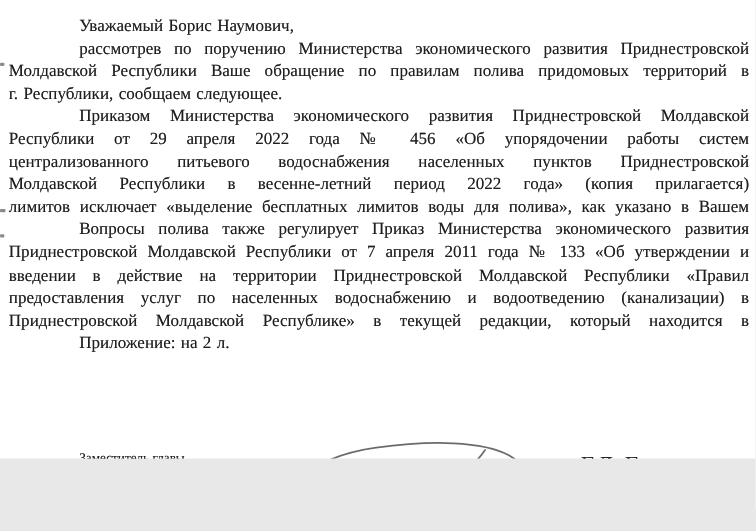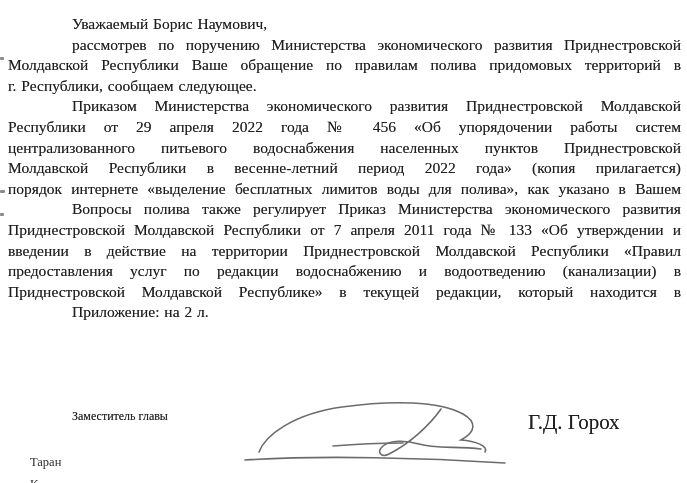--- a/index.html
+++ b/index.html
@@ -1,18 +1,18 @@
 <!DOCTYPE html>
 <html><head>
 <meta charset="utf-8">
 <style>
   html,body { margin:0; padding:0; background:#e8e8e8; }
   .page {
     position:relative;
-    width:687px; height:483px;
+    width:687px; height:417px;
     background:#ffffff;
     overflow:hidden;
     font-family:"Liberation Serif", serif;
     color:#1f1f1f;
   }
   .body-text {
     position:absolute;
     left:8px; top:14px; width:673px;
   }
   .ln {
@@ -63,25 +63,25 @@
 
   <div class="body-text">
     <div class="ln indent last">Уважаемый Борис Наумович,</div>
     <div class="ln indent">рассмотрев по поручению Министерства экономического развития Приднестровской</div>
     <div class="ln">Молдавской Республики Ваше обращение по правилам полива придомовых территорий в</div>
     <div class="ln last">г. Республики, сообщаем следующее.</div>
     <div class="ln indent">Приказом Министерства экономического развития Приднестровской Молдавской</div>
     <div class="ln">Республики от 29 апреля 2022 года № 456 «Об упорядочении работы систем</div>
     <div class="ln">централизованного питьевого водоснабжения населенных пунктов Приднестровской</div>
     <div class="ln">Молдавской Республики в весенне-летний период 2022 года» (копия прилагается)</div>
-    <div class="ln">порядок интернете «выделение бесплатных лимитов воды для полива», как указано в Вашем</div>
+    <div class="ln">лимитов исключает «выделение бесплатных лимитов воды для полива», как указано в Вашем</div>
     <div class="ln indent">Вопросы полива также регулирует Приказ Министерства экономического развития</div>
     <div class="ln">Приднестровской Молдавской Республики от 7 апреля 2011 года № 133 «Об утверждении и</div>
     <div class="ln">введении в действие на территории Приднестровской Молдавской Республики «Правил</div>
-    <div class="ln">предоставления услуг по редакции водоснабжению и водоотведению (канализации) в</div>
+    <div class="ln">предоставления услуг по населенных водоснабжению и водоотведению (канализации) в</div>
     <div class="ln">Приднестровской Молдавской Республике» в текущей редакции, который находится в</div>
     <div class="ln indent last">Приложение: на 2 л.</div>
   </div>
 
   <div class="sig-title">Заместитель главы</div>
 
   <svg class="sig-svg" width="272" height="74" viewBox="0 0 272 74">
     <g fill="none" stroke="#6b6b6b" stroke-width="1.6" stroke-linecap="round">
 
       <path d="M 22 56 C 28 40, 55 18, 105 11 C 155 4, 202 5, 226 18 C 240 26, 239 36, 224 44 C 238 45, 252 50, 248 56"></path>

